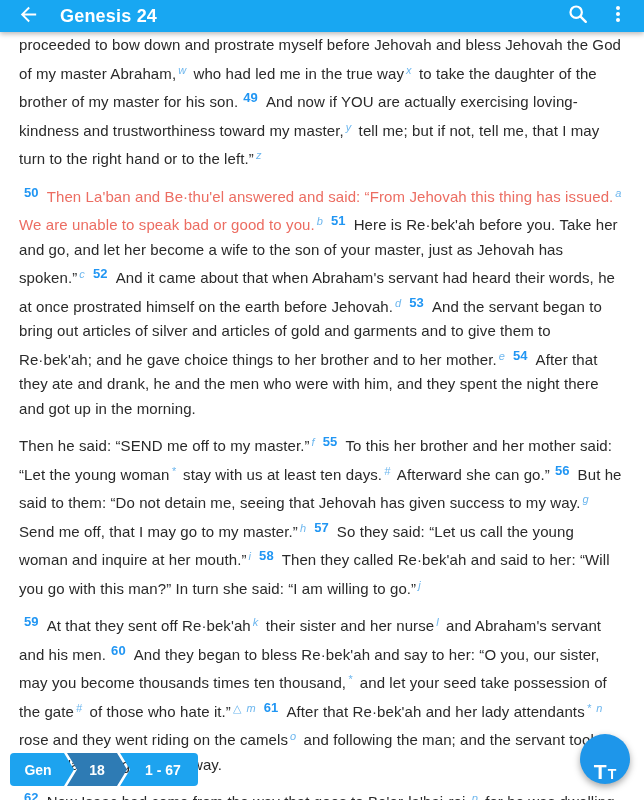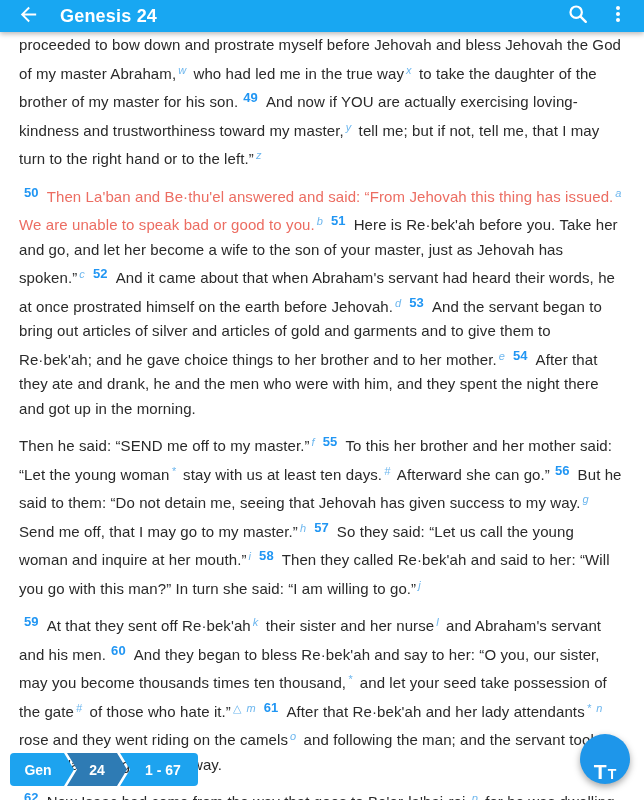--- a/index.html
+++ b/index.html
@@ -169,21 +169,21 @@
         </span>
       </div>
     </div>
   </div>
 
   <div class="nav-chips">
     <div class="chip chip-book">
       <span>Gen</span>
     </div>
     <div class="chip chip-chapter">
-      <span>24</span>
+      <span>18</span>
     </div>
     <div class="chip chip-verses">
       <span>1 - 67</span>
     </div>
   </div>
 
   <div class="fab">
     <span>
       <span class="t-big">T</span><span class="t-small">T</span>
     </span>

